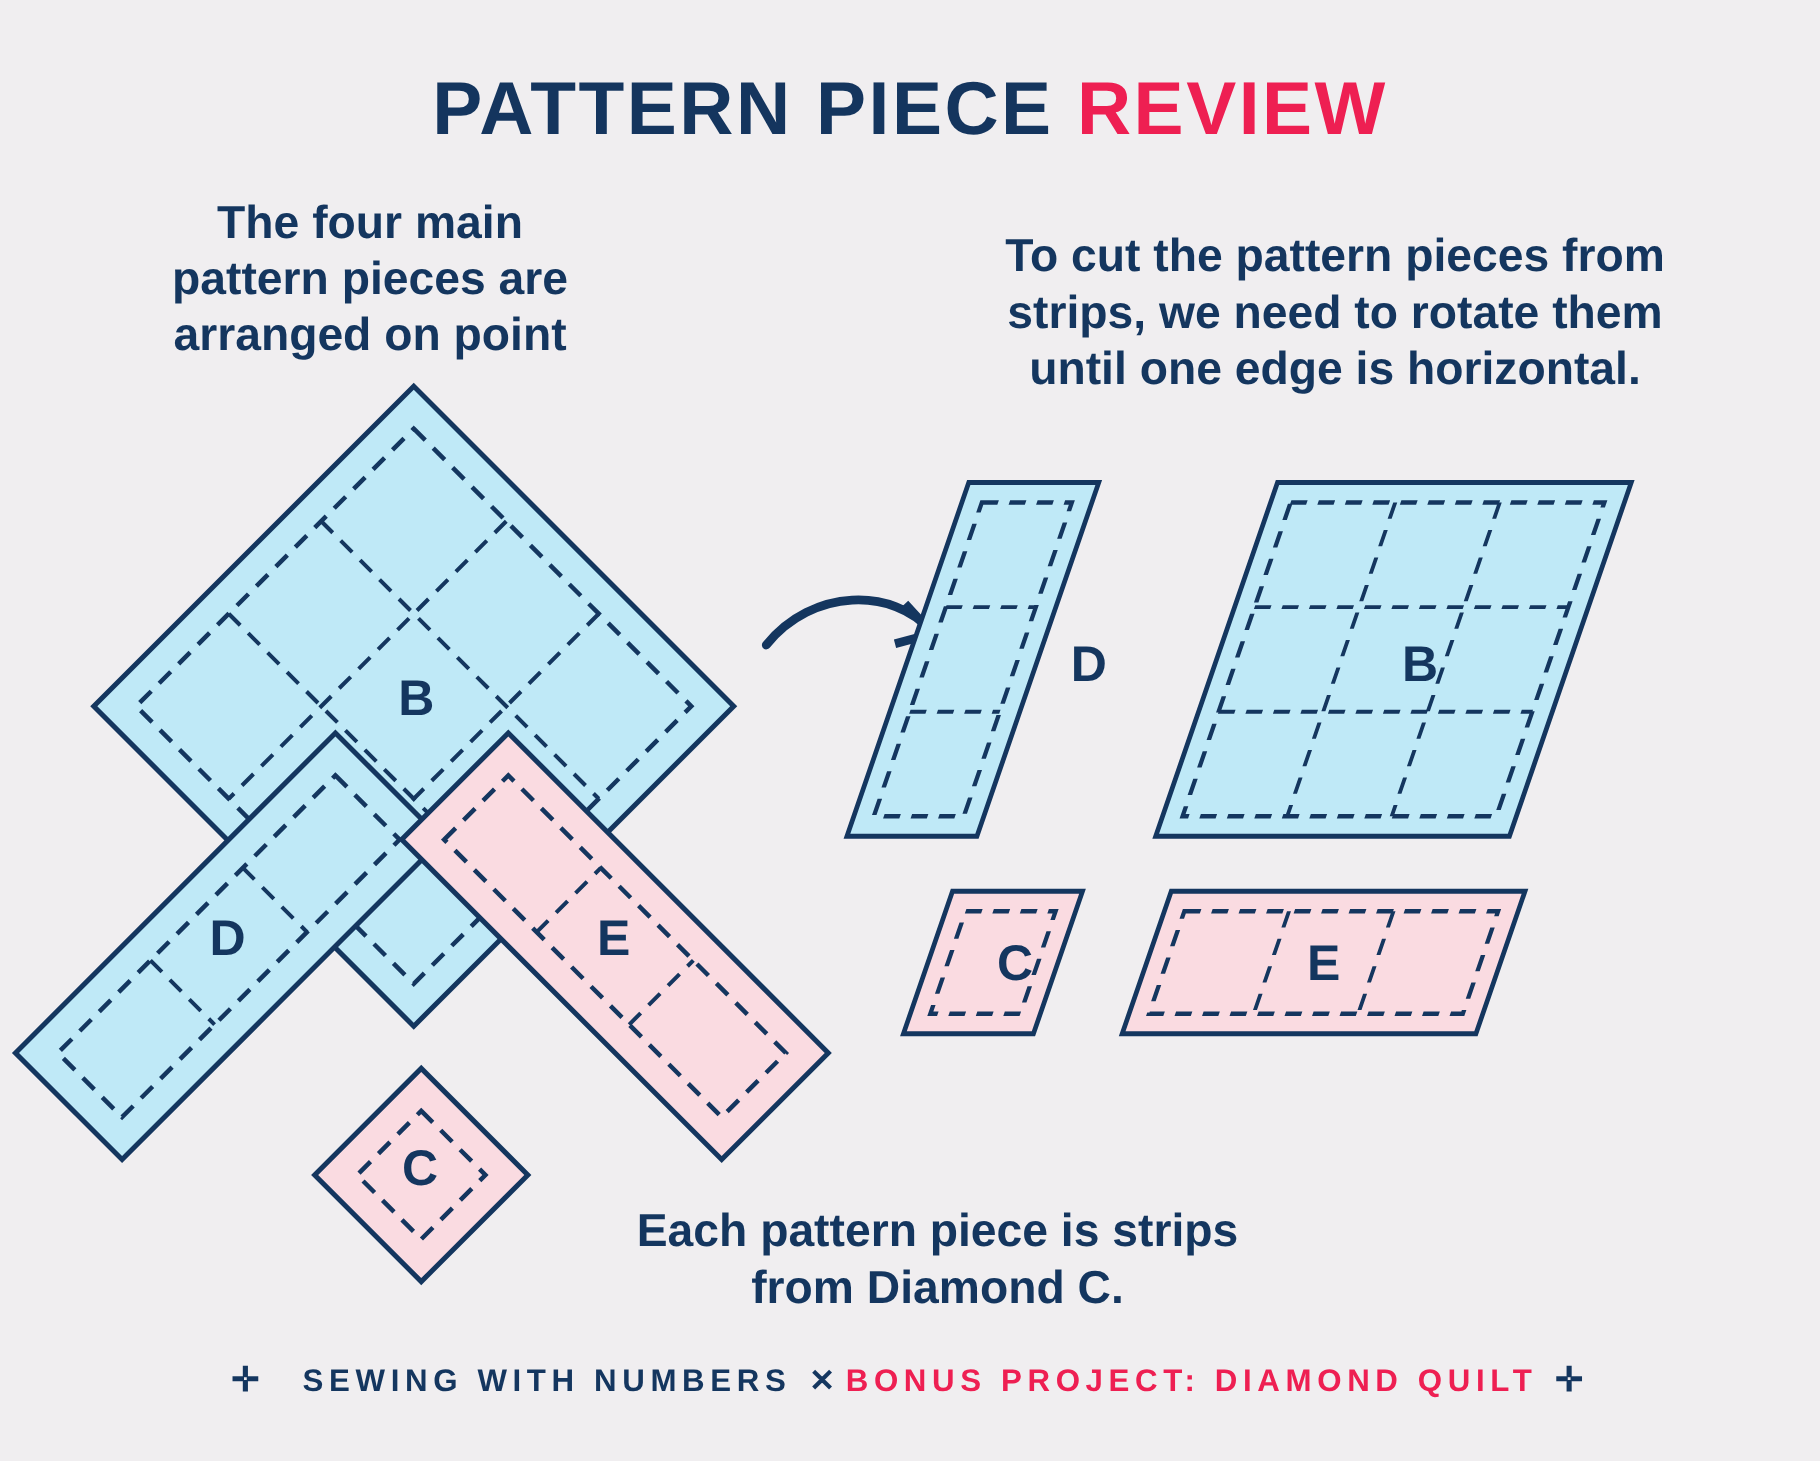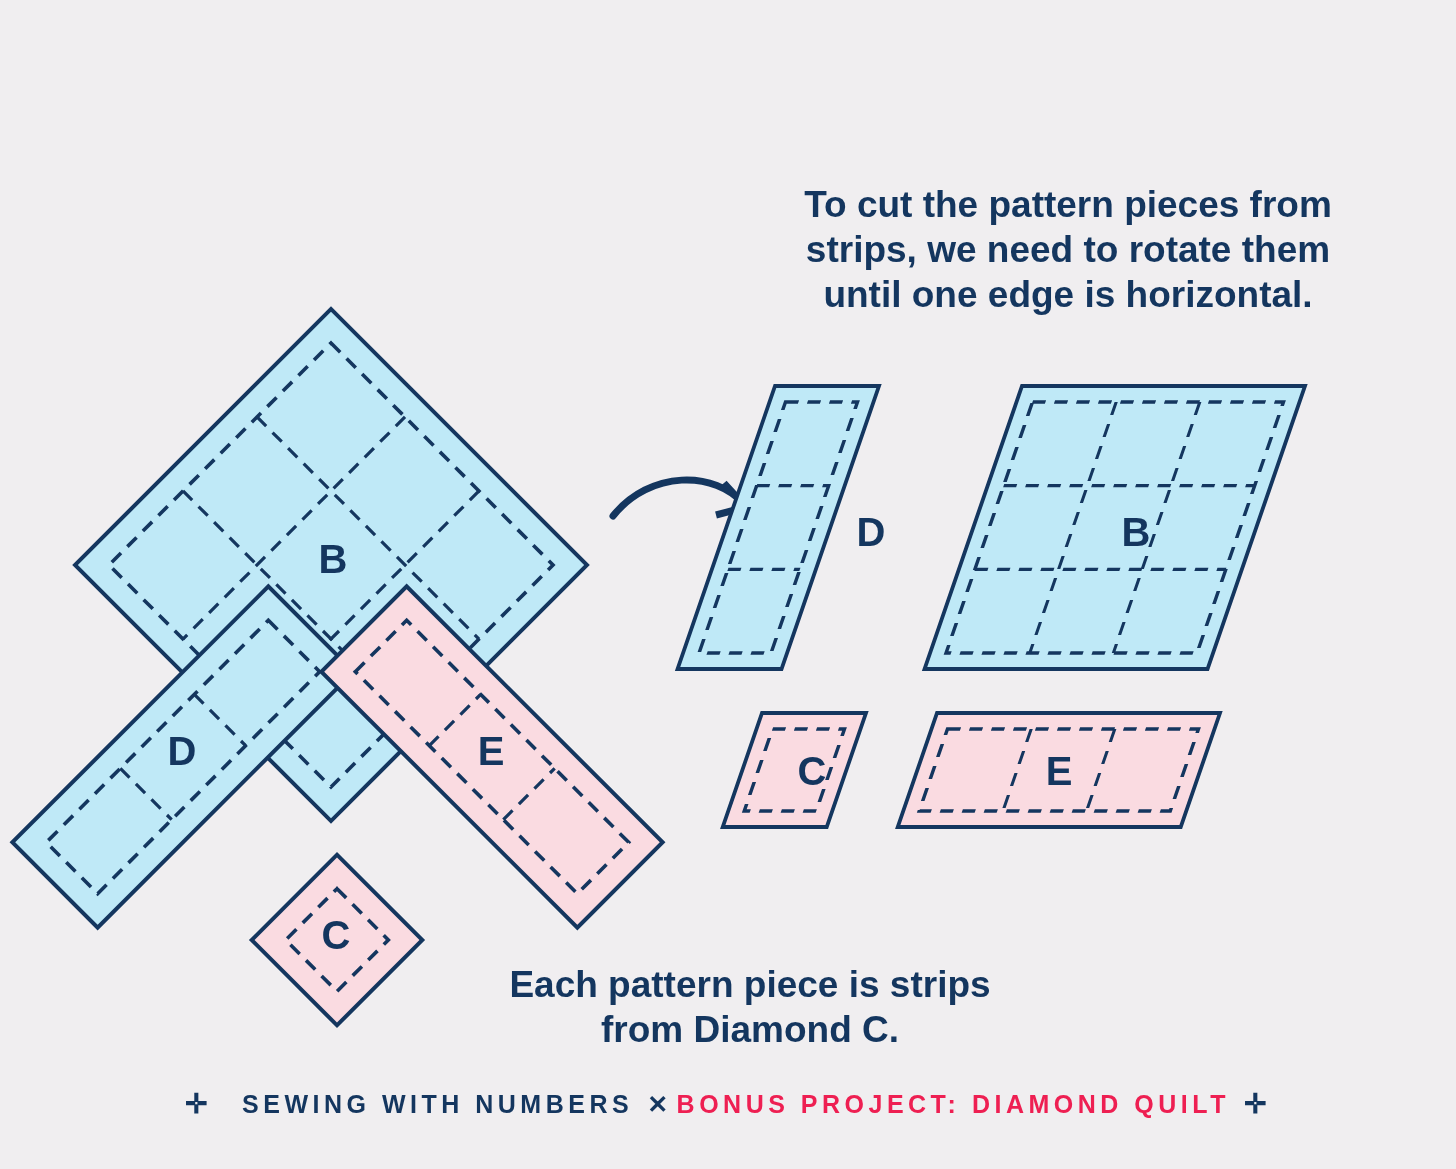--- a/index.html
+++ b/index.html
@@ -59,21 +59,25 @@
     font-size:40px;font-weight:bold;text-anchor:middle;dominant-baseline:central;
   }
   .arrow{fill:none;stroke:#14365f;stroke-width:7;stroke-linecap:round;}
   .arrow-head{fill:none;stroke:#14365f;stroke-width:7;stroke-linejoin:miter;stroke-linecap:butt;}
 </style>
 </head>
 <body>
 
 <div id="stage">
 
+  <div class="title"><span>PATTERN PIECE </span><span class="accent">REVIEW</span></div>
 
+  <div class="caption" id="cap-left">The four main
+pattern pieces are
+arranged on point</div>
   <div class="caption" id="cap-right">To cut the pattern pieces from
 strips, we need to rotate them
 until one edge is horizontal.</div>
   <div class="caption" id="cap-bottom">Each pattern piece is strips
 from Diamond C.</div>
 
   <svg id="art" viewBox="0 0 1456 1169">
 
     <g>
 

